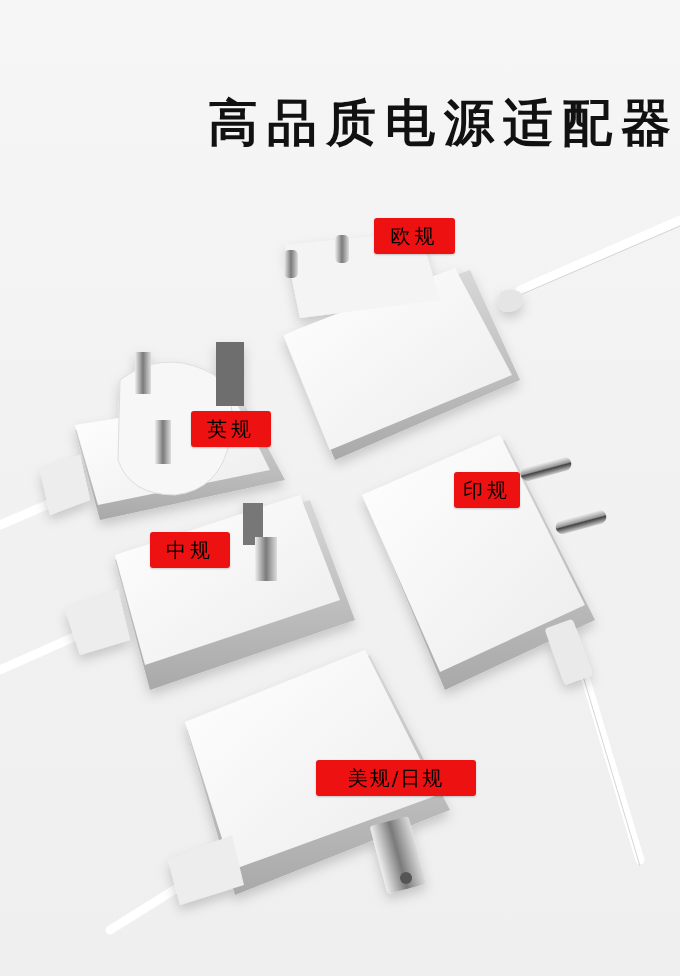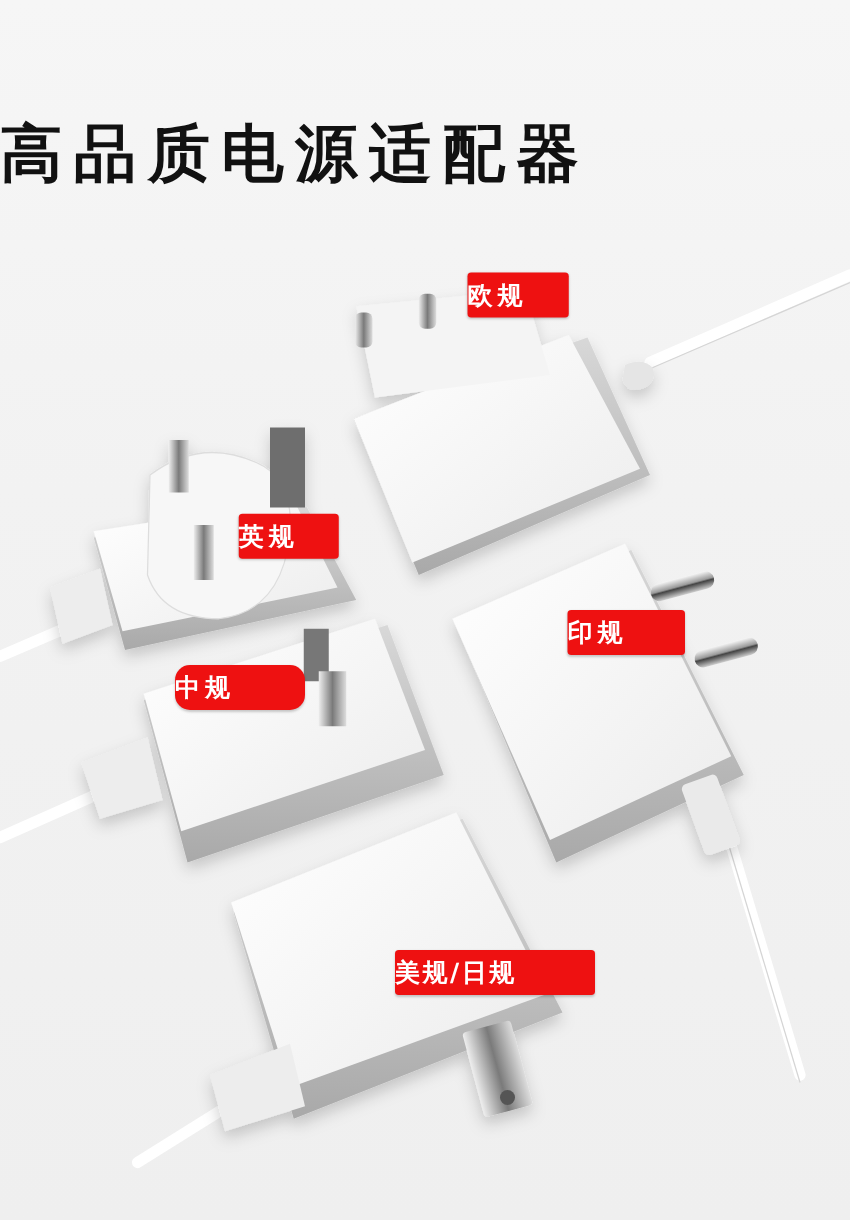--- a/index.html
+++ b/index.html
@@ -1,23 +1,23 @@
 <!DOCTYPE html>
 <html><head>
 <meta charset="utf-8">
 <style>
   html,body{margin:0;padding:0;}
   body{width:680px;height:976px;overflow:hidden;position:relative;
     background:linear-gradient(180deg,#f6f6f6 0%,#f2f2f2 40%,#efefef 100%);
     font-family:"DejaVu Sans","Liberation Sans",sans-serif;}
-  .title{position:absolute;left:0;top:88px;width:680px;text-align:left;
+  .title{position:absolute;left:0;top:88px;width:680px;text-align:right;
     font-size:50px;font-weight:bold;letter-spacing:9px;color:#111;line-height:70px;}
   .scene{position:absolute;left:0;top:0;width:680px;height:976px;}
-  .label{position:absolute;background:#ee1111;color:#ffffff;font-weight:bold;
-    font-size:20px;letter-spacing:4px;line-height:36px;height:36px;text-align:left;
+  .label{position:absolute;background:#ee1111;color:#000000;font-weight:normal;
+    font-size:20px;letter-spacing:4px;line-height:36px;height:36px;text-align:center;
     border-radius:3px;box-shadow:0 1px 2px rgba(0,0,0,.2);}
 </style>
 </head>
 <body>
 
 <div class="title">高品质电源适配器</div>
 
 <svg class="scene" viewBox="0 0 680 976" xmlns="http://www.w3.org/2000/svg">
   <defs>
     <linearGradient id="topface" x1="0" y1="0" x2="1" y2="1">
@@ -95,15 +95,15 @@
     <path d="M187 730 L370 655 L450 810 L235 895 Z" fill="url(#sideface)"></path>
     <path d="M185 722 L365 650 L438 795 L232 870 Z" fill="url(#topface)"></path>
     <path d="M168 860 L232 835 L244 885 L180 905 Z" fill="#ededed"></path>
     <rect x="378" y="820" width="40" height="70" rx="3" fill="url(#metalv)" transform="rotate(-15 398 855)"></rect>
     <circle cx="406" cy="878" r="6" fill="#555"></circle>
   </g>
 </svg>
 
 <div class="label" style="left:374px;top:218px;width:81px;">欧规</div>
 <div class="label" style="left:191px;top:411px;width:80px;">英规</div>
-<div class="label" style="left:140px;top:532px;width:104px;border-radius:12px;">中规</div>
-<div class="label" style="left:454px;top:488px;width:94px;">印规</div>
+<div class="label" style="left:150px;top:532px;width:80px;">中规</div>
+<div class="label" style="left:454px;top:472px;width:66px;">印规</div>
 <div class="label" style="left:316px;top:760px;width:160px;letter-spacing:2px;">美规/日规</div>
 
 </body></html>

